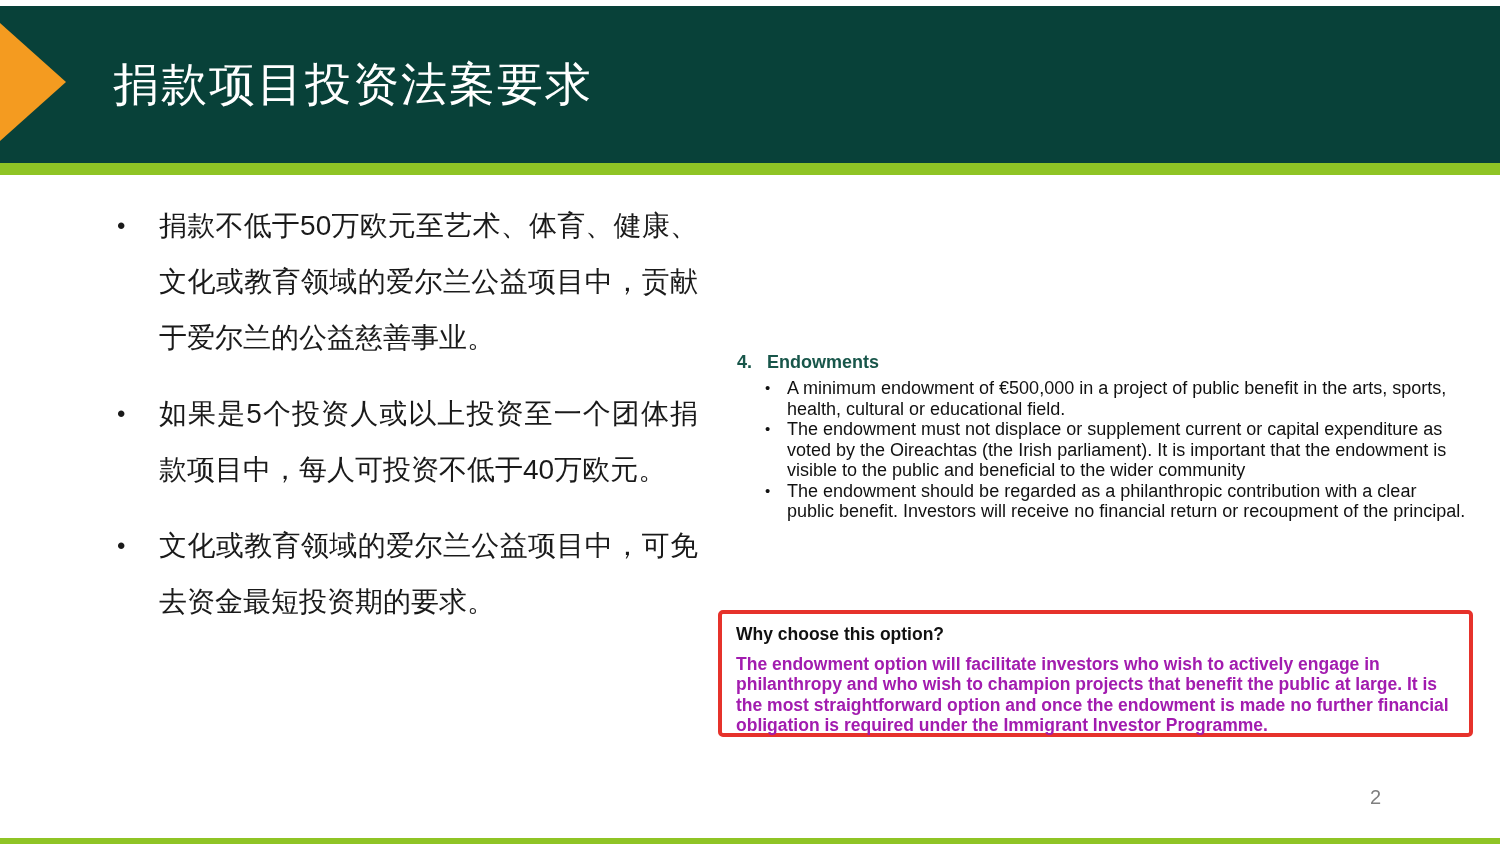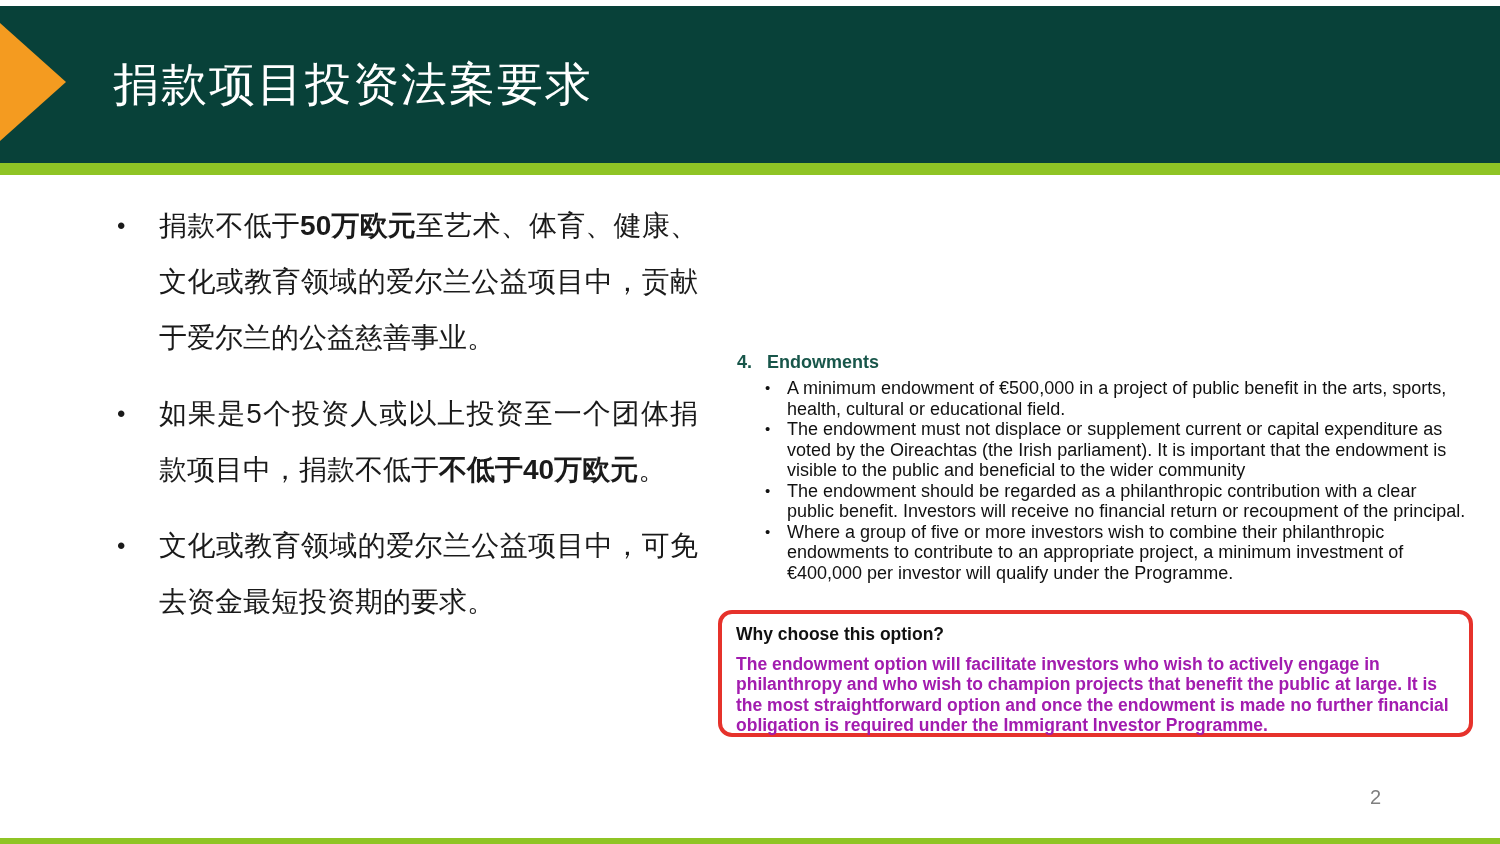--- a/index.html
+++ b/index.html
@@ -79,21 +79,21 @@
     line-height: 56px;
     color: #1a1a1a;
     padding-left: 4px;
   }
   .cn-bullet .cn-text {
     font-size: 28px;
     line-height: 56px;
     color: #1a1a1a;
     text-align: justify;
   }
-  .cn-text .seg-bold { font-weight: 700; }
+  .cn-text .seg-bold { font-weight: 400; }
 
   
   .right-column {
     position: absolute;
     left: 737px;
     top: 352px;
     width: 730px;
   }
   .section-head {
     display: flex;
@@ -125,21 +125,21 @@
 
   
   .callout {
     position: absolute;
     left: 718px;
     top: 610px;
     width: 755px;
     height: 127px;
     box-sizing: border-box;
     border: 4px solid var(--callout_border, #E6322B);
-    border-radius: 14px;
+    border-radius: 5px;
     padding: 10px 16px 10px 14px;
     background: #ffffff;
   }
   .callout-heading {
     font-size: 17.5px;
     font-weight: 700;
     color: #111111;
     margin: 0;
     line-height: 20.5px;
   }
@@ -171,39 +171,38 @@
   <div class="accent-stripe"></div>
 
   <div class="left-column">
     <div id="cn-bullets">
         <div class="cn-bullet">
           <span class="marker">•</span>
           <div class="cn-text"><span>捐款不低于</span><span class="seg-bold">50万欧元</span><span>至艺术、体育、健康、文化或教育领域的爱尔兰公益项目中，贡献于爱尔兰的公益慈善事业。</span></div>
         </div>
         <div class="cn-bullet">
           <span class="marker">•</span>
-          <div class="cn-text"><span>如果是5个投资人或以上投资至一个团体捐款项目中，捐款不低于</span><span class="seg-bold">不低于40万欧元</span><span>。</span></div>
+          <div class="cn-text"><span>如果是5个投资人或以上投资至一个团体捐款项目中，每人可投资</span><span class="seg-bold">不低于40万欧元</span><span>。</span></div>
         </div>
         <div class="cn-bullet">
           <span class="marker">•</span>
           <div class="cn-text"><span>文化或教育领域的爱尔兰公益项目中，可免去资金最短投资期的要求。</span></div>
         </div>
       </div>
   </div>
 
   <div class="right-column">
     <div class="section-head">
       <span class="section-number">4.</span>
       <span class="section-title">Endowments</span>
     </div>
     <ul class="en-bullets" id="en-bullets">
         <li>A minimum endowment of €500,000 in a project of public benefit in the arts, sports, health, cultural or educational field.</li>
         <li>The endowment must not displace or supplement current or capital expenditure as voted by the Oireachtas (the Irish parliament). It is important that the endowment is visible to the public and beneficial to the wider community</li>
         <li>The endowment should be regarded as a philanthropic contribution with a clear public benefit.  Investors will receive no financial return or recoupment of the principal.</li>
-        <li>Where a group of five or more investors wish to combine their philanthropic endowments to contribute to an appropriate project, a minimum investment of €400,000 per investor will qualify under the Programme.</li>
       </ul>
   </div>
 
   <div class="callout">
     <p class="callout-heading">Why choose this option?</p>
     <p class="callout-body">The endowment option will facilitate investors who wish to actively engage in philanthropy and who wish to champion projects that benefit the public at large.  It is the most straightforward option and once the endowment is made no further financial obligation is required under the Immigrant Investor Programme.</p>
   </div>
 
   <div class="page-number">2</div>
 

